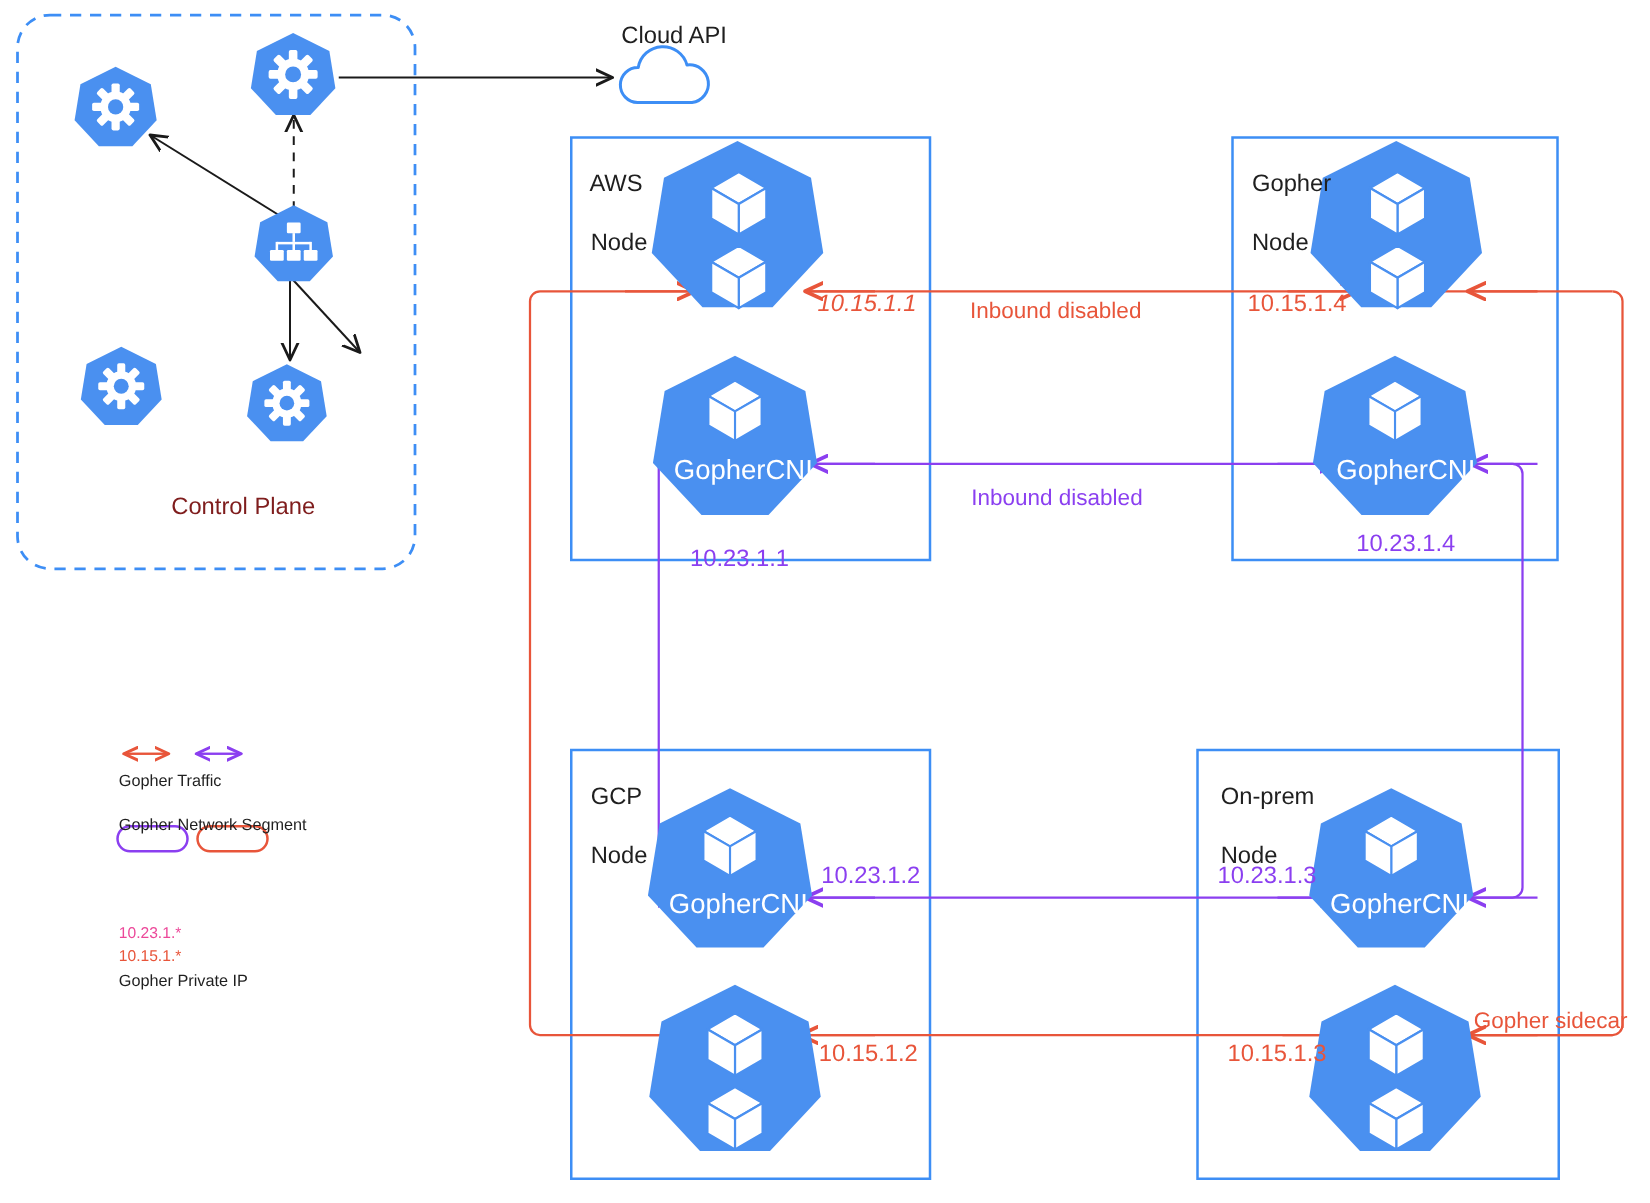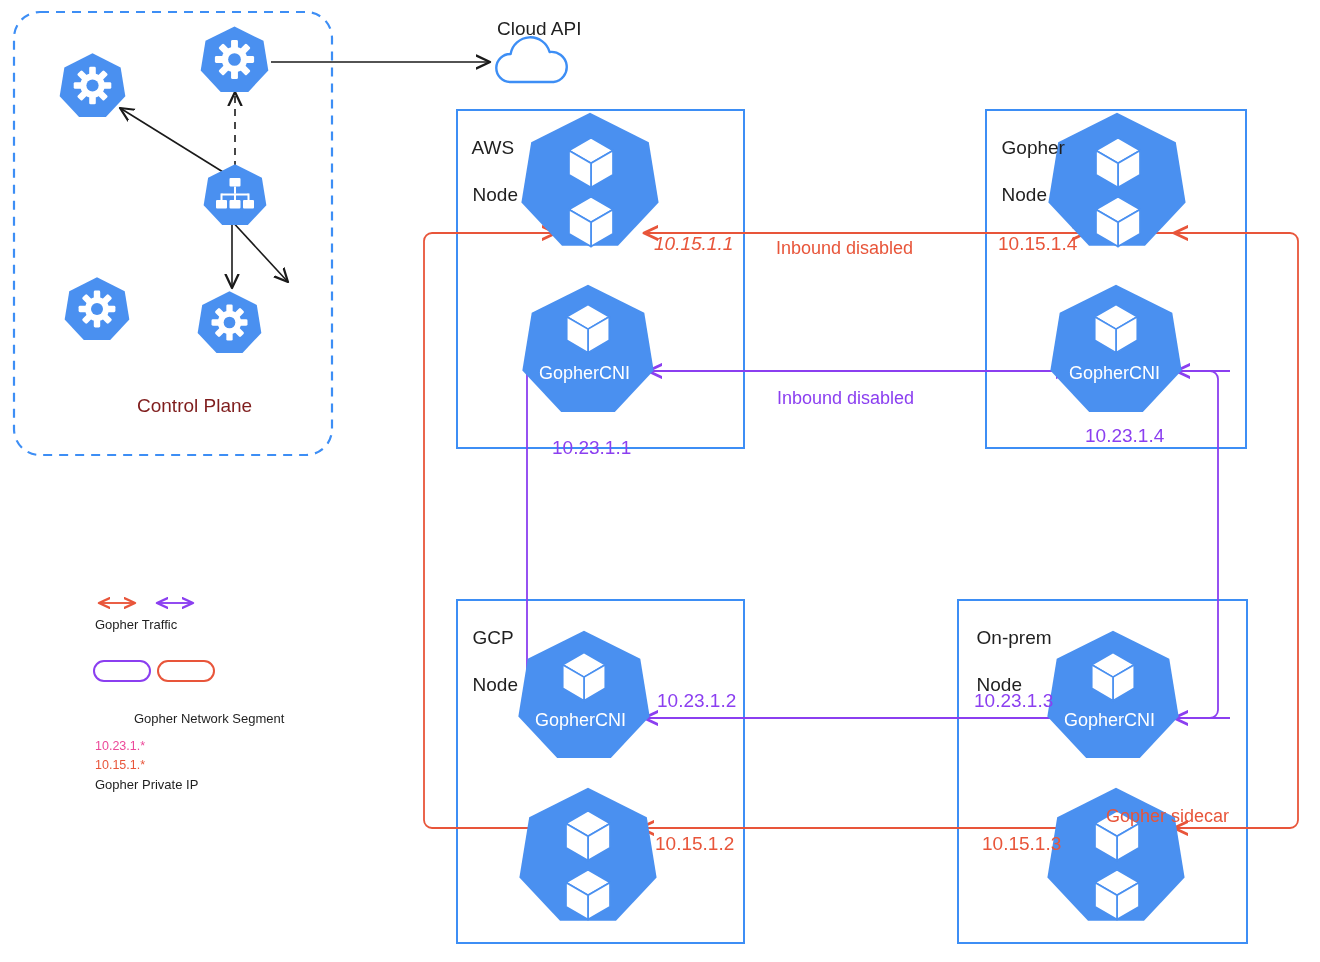--- a/index.html
+++ b/index.html
@@ -9,21 +9,21 @@
     width:1320px;height:962px;position:relative;overflow:hidden;
     color:#1a1a1a;
   }
   #canvas{position:absolute;inset:0;width:1320px;height:962px;}
   .lbl{position:absolute;white-space:pre;line-height:1.22;}
   .node-title{font-size:19px;color:#1f1f1f;}
   .ip-red{font-size:19px;color:#e8553a;}
   .ip-purple{font-size:19px;color:#8b3ff0;}
   .edge-red{font-size:18px;color:#e8553a;}
   .edge-purple{font-size:18px;color:#8b3ff0;}
-  .cni-text{font-size:18px;color:#ffffff;}
+  .cni-text{font-size:22px;color:#ffffff;}
   .plane-lbl{font-size:19px;color:#7f1d1d;}
   .cloud-lbl{font-size:19px;color:#1f1f1f;}
   .legend-small{font-size:13px;color:#1f1f1f;}
   .legend-ip-p{font-size:12.5px;color:#ec4899;}
   .legend-ip-r{font-size:12.5px;color:#e8553a;}
 </style>
 </head>
 <body>
 
 <svg id="canvas" viewBox="0 0 1320 962" xmlns="http://www.w3.org/2000/svg">
@@ -229,21 +229,21 @@
 <div class="lbl node-title" style="left:966px;top:603px;">
   <span>On-prem</span><br>
   <span>Node</span>
 </div>
 <div class="lbl cni-text" style="left:1064px;top:710px;">GopherCNI</div>
 <div class="lbl ip-purple" style="left:974px;top:689px;">10.23.1.3</div>
 <div class="lbl ip-red" style="left:982px;top:832px;">10.15.1.3</div>
 
 <div class="lbl edge-red" style="left:776px;top:238px;">Inbound disabled</div>
 <div class="lbl edge-purple" style="left:777px;top:388px;">Inbound disabled</div>
-<div class="lbl edge-red" style="left:1106px;top:806px;">Gopher sidecar</div>
+<div class="lbl edge-red" style="left:1179px;top:806px;">Gopher sidecar</div>
 
 <svg style="position:absolute;left:88px;top:592px;width:140px;height:22px;" viewBox="0 0 140 22">
   <defs>
     <marker id="lr" markerWidth="8" markerHeight="8" refX="7" refY="4" orient="auto">
       <path d="M0,0.8 L7,4 L0,7.2" fill="none" stroke="#e8553a" stroke-width="1.5" stroke-linecap="round" stroke-linejoin="round"></path>
     </marker>
     <marker id="lrb" markerWidth="8" markerHeight="8" refX="7" refY="4" orient="auto">
       <path d="M0,0.8 L7,4 L0,7.2" fill="none" stroke="#e8553a" stroke-width="1.5" stroke-linecap="round" stroke-linejoin="round"></path>
     </marker>
     <marker id="lp" markerWidth="8" markerHeight="8" refX="7" refY="4" orient="auto">
@@ -261,17 +261,17 @@
     <line x1="69" y1="11" x2="105" y2="11" stroke="#8b3ff0" stroke-width="1.6" marker-end="url(#lp)"></line>
     <line x1="105" y1="11" x2="69" y2="11" stroke="#8b3ff0" stroke-width="1.6" marker-end="url(#lpb)"></line>
   </g>
 </svg>
 <div class="lbl legend-small" style="left:95px;top:617px;">Gopher Traffic</div>
 
 <svg style="position:absolute;left:92px;top:658px;width:125px;height:26px;" viewBox="0 0 125 26">
   <rect x="2" y="3" width="56" height="20" rx="10" ry="10" fill="none" stroke="#8b3ff0" stroke-width="2"></rect>
   <rect x="66" y="3" width="56" height="20" rx="10" ry="10" fill="none" stroke="#e8553a" stroke-width="2"></rect>
 </svg>
-<div class="lbl legend-small" style="left:95px;top:711px;margin-left:39px;">Gopher Network Segment</div>
+<div class="lbl legend-small" style="left:95px;top:652px;">Gopher Network Segment</div>
 
 <div class="lbl legend-ip-p" style="left:95px;top:739px;">10.23.1.*</div>
 <div class="lbl legend-ip-r" style="left:95px;top:758px;">10.15.1.*</div>
 <div class="lbl legend-small" style="left:95px;top:777px;">Gopher Private IP</div>
 
 </body></html>

